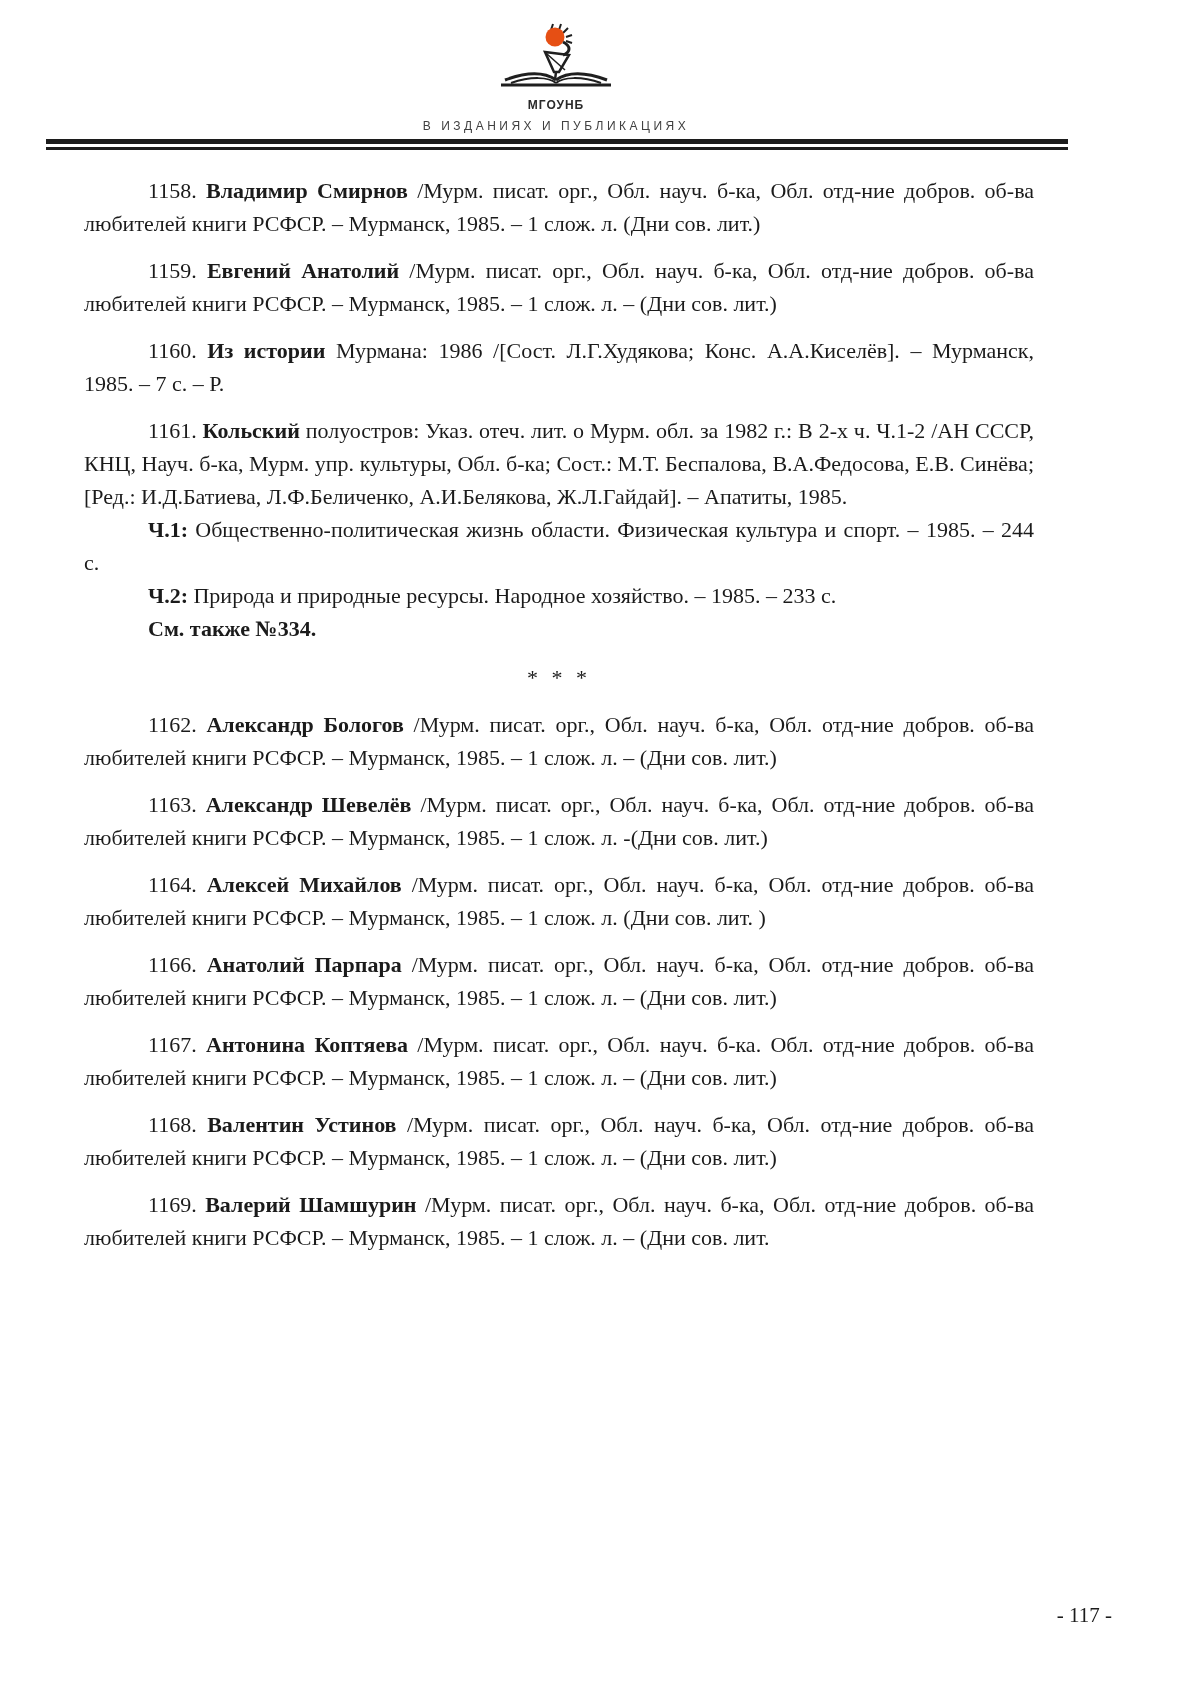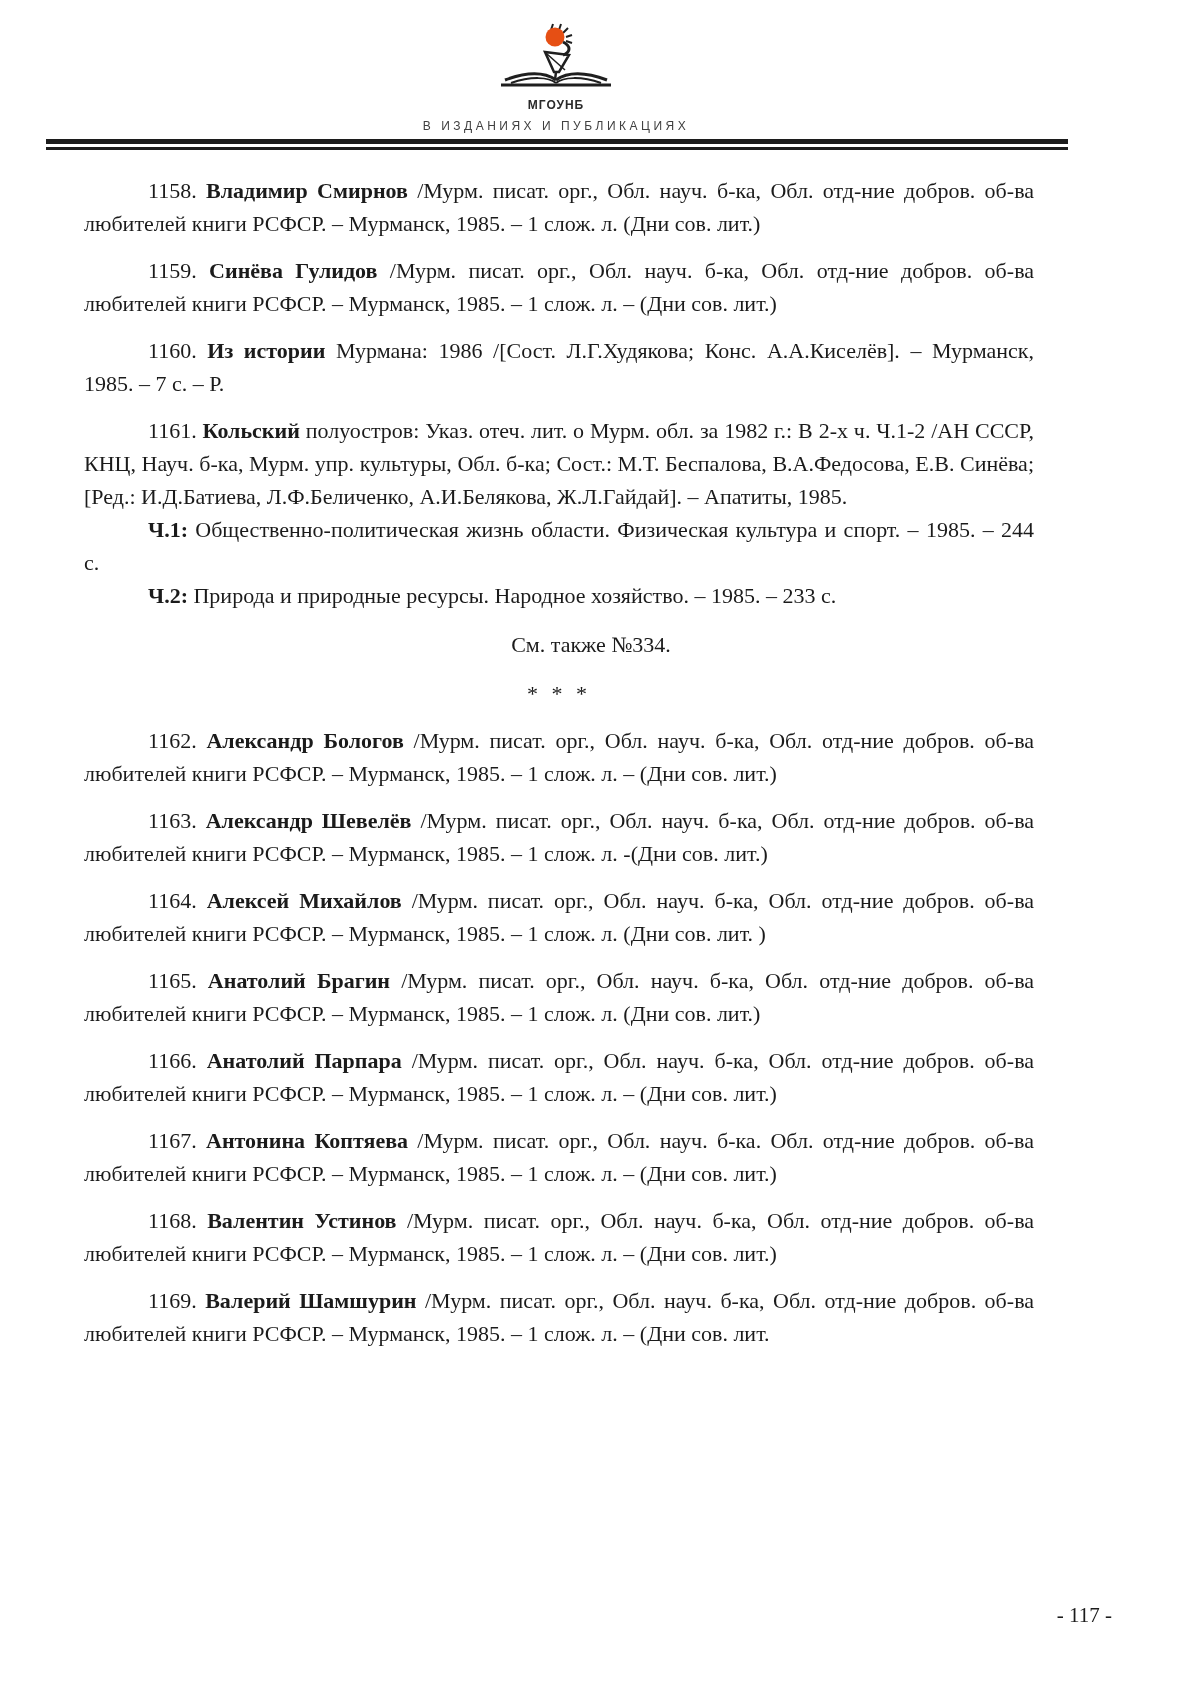--- a/index.html
+++ b/index.html
@@ -58,23 +58,24 @@
     text-align: justify;
   }
   p.entry {
     margin: 14px 0;
     text-indent: 64px;
   }
   p.entry.tight {
     margin: 0;
   }
   p.see-also {
-    margin: 16px;
+    margin: 0;
     text-indent: 64px;
-    text-align: center;
+    text-align: left;
+    font-weight: bold;
   }
   p.separator {
     margin: 16px 0 14px 0;
     text-align: center;
     text-indent: 0;
     letter-spacing: 4px;
   }
   b.entry-title { font-weight: 700; }
   
   .footer {
@@ -121,41 +122,40 @@
     </div>
     <div class="logo-caption">МГОУНБ</div>
     <div class="header-subtitle">В ИЗДАНИЯХ И ПУБЛИКАЦИЯХ</div>
     <div class="double-rule"></div>
   </div>
 
   <div class="content">
 
     <p class="entry"><span>1158. </span><b class="entry-title">Владимир Смирнов</b><span> /Мурм. писат. орг., Обл. науч. б-ка, Обл. отд-ние добров. об-ва любителей книги РСФСР. – Мурманск, 1985. – 1 слож. л. (Дни сов. лит.)</span></p>
 
-    <p class="entry"><span>1159. </span><b class="entry-title">Синёва Гулидов</b><span> /Мурм. писат. орг., Обл. науч. б-ка, Обл. отд-ние добров. об-ва любителей книги РСФСР. – Мурманск, 1985. – 1 слож. л. – (Дни сов. лит.)</span></p>
+    <p class="entry"><span>1159. </span><b class="entry-title">Евгений Анатолий</b><span> /Мурм. писат. орг., Обл. науч. б-ка, Обл. отд-ние добров. об-ва любителей книги РСФСР. – Мурманск, 1985. – 1 слож. л. – (Дни сов. лит.)</span></p>
 
     <p class="entry"><span>1160. </span><b class="entry-title">Из истории</b><span> Мурмана: 1986 /[Сост. Л.Г.Худякова; Конс. А.А.Киселёв]. – Мурманск, 1985. – 7 с. – Р.</span></p>
 
     <p class="entry" style="margin-bottom:0"><span>1161. </span><b class="entry-title">Кольский</b><span> полуостров: Указ. отеч. лит. о Мурм. обл. за 1982 г.: В 2-х ч. Ч.1-2 /АН СССР, КНЦ, Науч. б-ка, Мурм. упр. культуры, Обл. б-ка; Сост.: М.Т. Беспалова, В.А.Федосова, Е.В. Синёва; [Ред.: И.Д.Батиева, Л.Ф.Беличенко, А.И.Белякова, Ж.Л.Гайдай]. – Апатиты, 1985.</span></p>
 
     <p class="entry tight"><b class="entry-title">Ч.1:</b><span> Общественно-политическая жизнь области. Физическая культура и спорт. – 1985. – 244 с.</span></p>
 
     <p class="entry tight"><b class="entry-title">Ч.2:</b><span> Природа и природные ресурсы. Народное хозяйство. – 1985. – 233 с.</span></p>
 
     <p class="see-also">См. также №334.</p>
 
     <p class="separator">* * *</p>
 
     <p class="entry" style="margin-top:0"><span>1162. </span><b class="entry-title">Александр Бологов</b><span> /Мурм. писат. орг., Обл. науч. б-ка, Обл. отд-ние добров. об-ва любителей книги РСФСР. – Мурманск, 1985. – 1 слож. л. – (Дни сов. лит.)</span></p>
 
     <p class="entry"><span>1163. </span><b class="entry-title">Александр Шевелёв</b><span> /Мурм. писат. орг., Обл. науч. б-ка, Обл. отд-ние добров. об-ва любителей книги РСФСР. – Мурманск, 1985. – 1 слож. л. -(Дни сов. лит.)</span></p>
 
     <p class="entry"><span>1164. </span><b class="entry-title">Алексей Михайлов</b><span> /Мурм. писат. орг., Обл. науч. б-ка, Обл. отд-ние добров. об-ва любителей книги РСФСР. – Мурманск, 1985. – 1 слож. л. (Дни сов. лит. )</span></p>
 
-    <p class="entry"><span>1165. </span><b class="entry-title">Анатолий Брагин</b><span> /Мурм. писат. орг., Обл. науч. б-ка, Обл. отд-ние добров. об-ва любителей книги РСФСР. – Мурманск, 1985. – 1 слож. л. (Дни сов. лит.)</span></p>
 
     <p class="entry"><span>1166. </span><b class="entry-title">Анатолий Парпара</b><span> /Мурм. писат. орг., Обл. науч. б-ка, Обл. отд-ние добров. об-ва любителей книги РСФСР. – Мурманск, 1985. – 1 слож. л. – (Дни сов. лит.)</span></p>
 
     <p class="entry"><span>1167. </span><b class="entry-title">Антонина Коптяева</b><span> /Мурм. писат. орг., Обл. науч. б-ка. Обл. отд-ние добров. об-ва любителей книги РСФСР. – Мурманск, 1985. – 1 слож. л. – (Дни сов. лит.)</span></p>
 
     <p class="entry"><span>1168. </span><b class="entry-title">Валентин Устинов</b><span> /Мурм. писат. орг., Обл. науч. б-ка, Обл. отд-ние добров. об-ва любителей книги РСФСР. – Мурманск, 1985. – 1 слож. л. – (Дни сов. лит.)</span></p>
 
     <p class="entry"><span>1169. </span><b class="entry-title">Валерий Шамшурин</b><span> /Мурм. писат. орг., Обл. науч. б-ка, Обл. отд-ние добров. об-ва любителей книги РСФСР. – Мурманск, 1985. – 1 слож. л. – (Дни сов. лит.</span></p>
 
 

